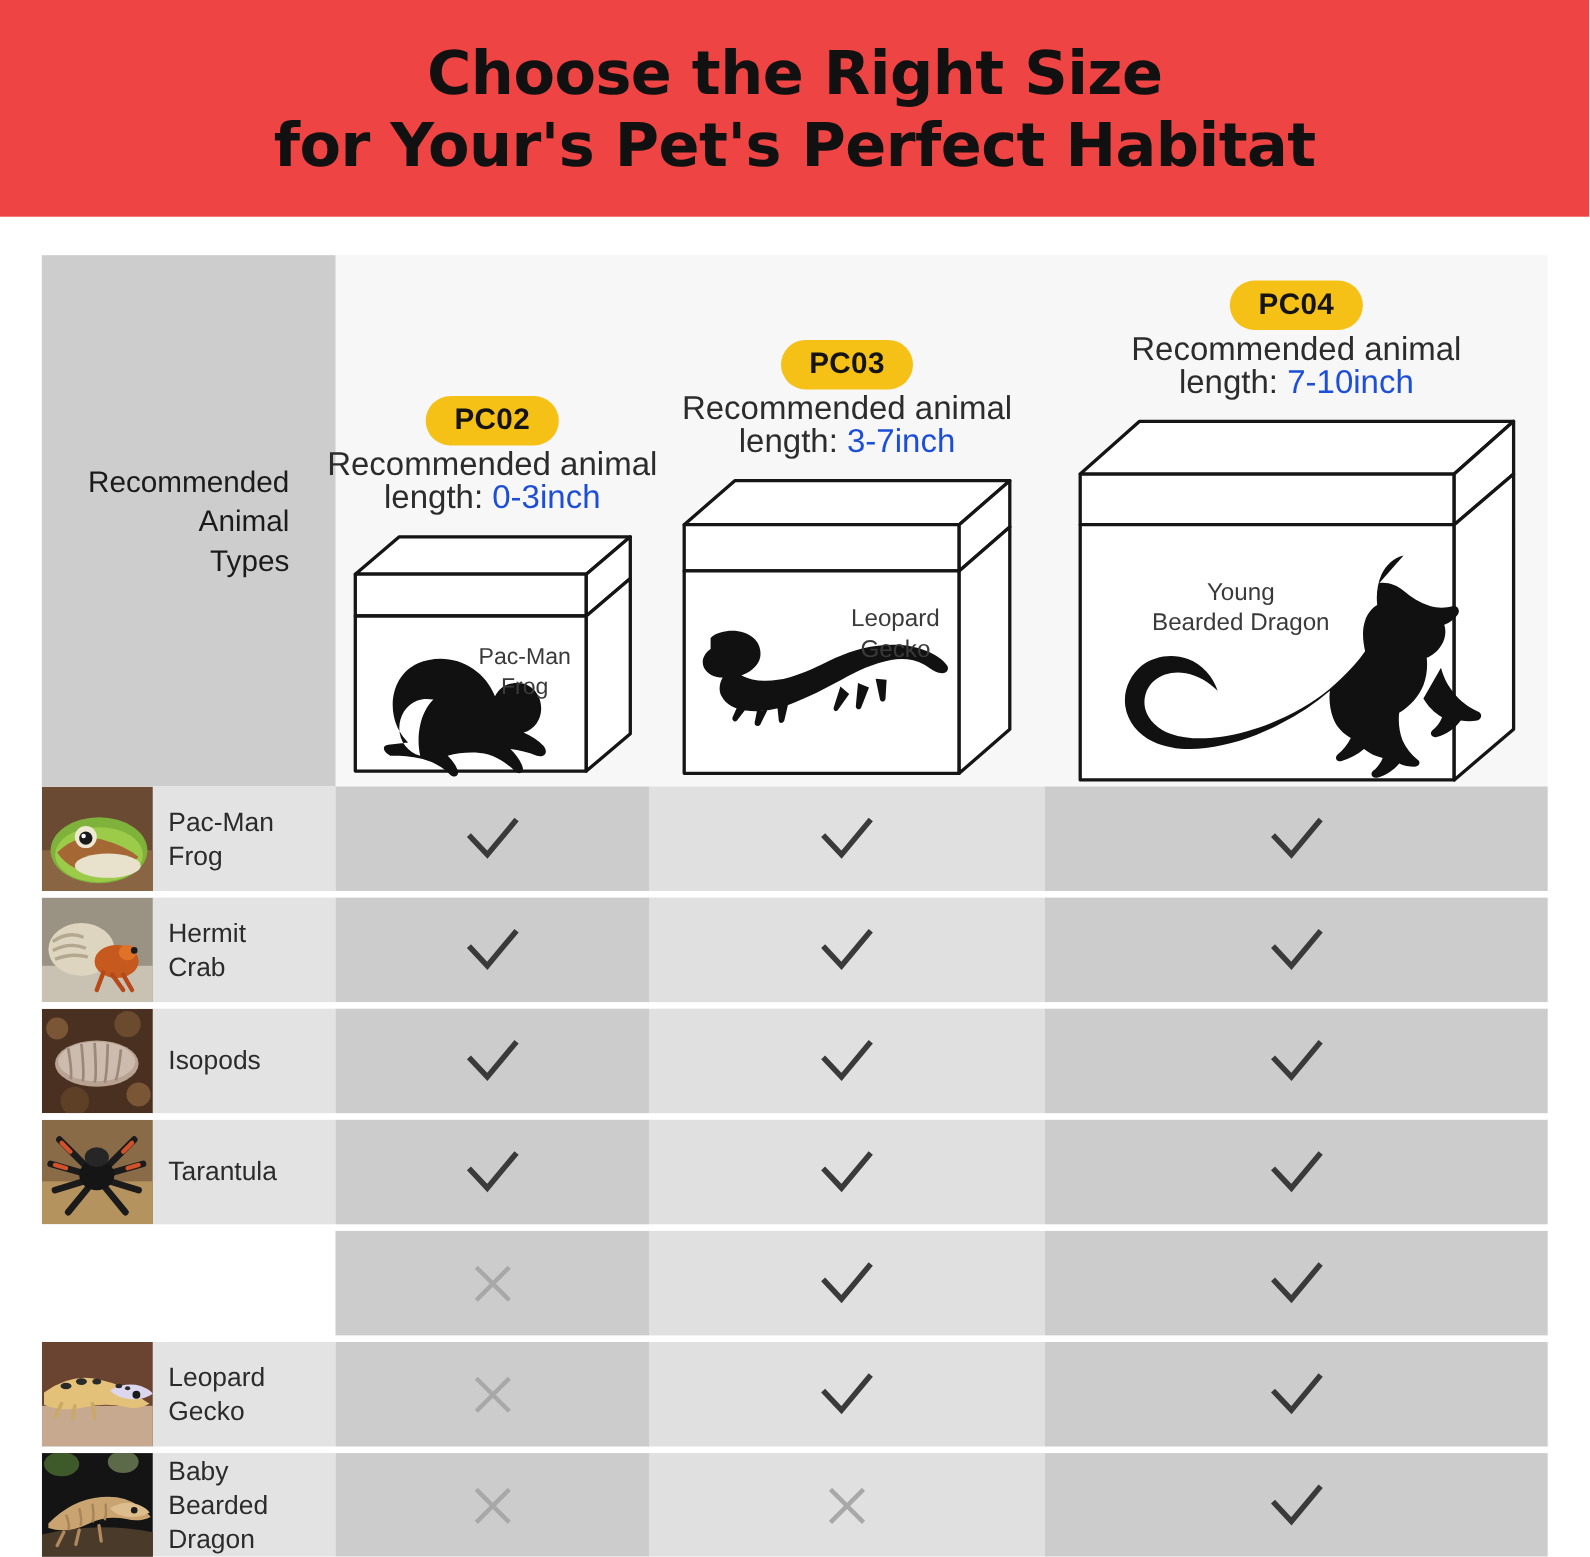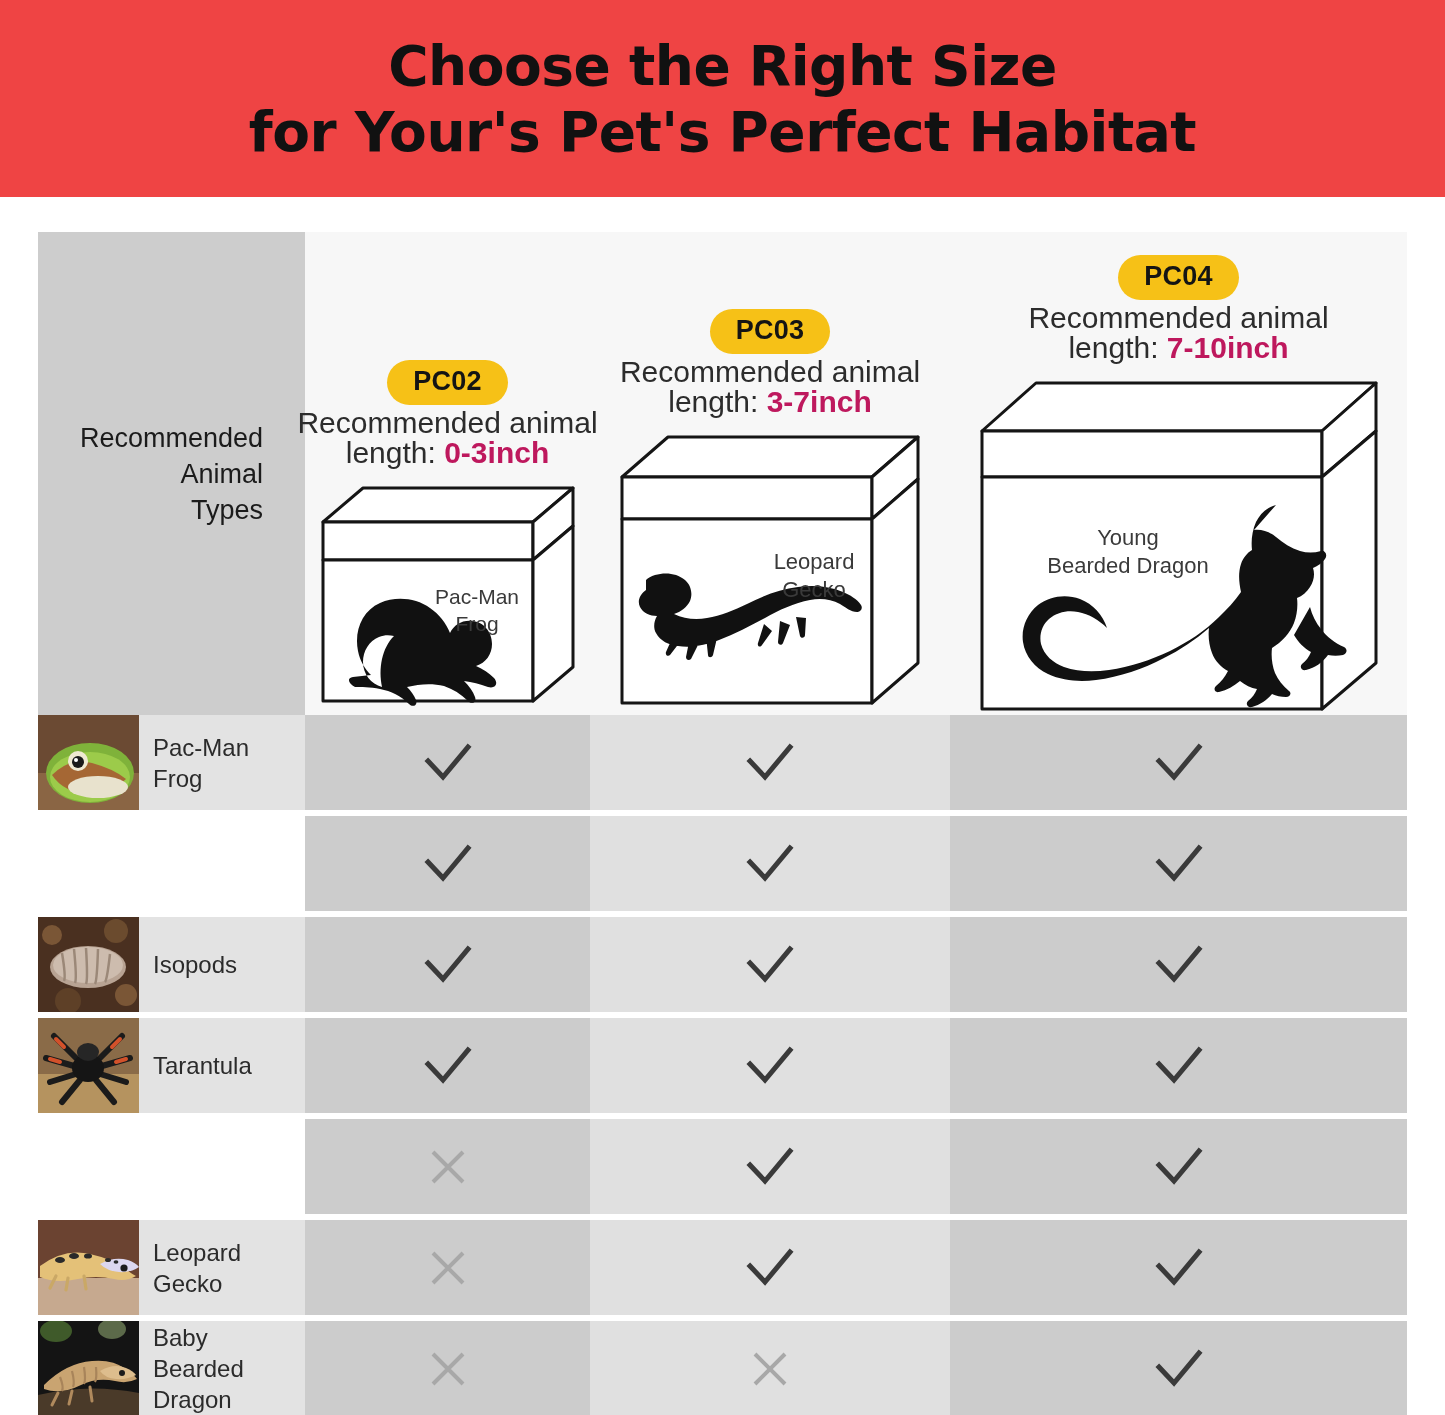--- a/index.html
+++ b/index.html
@@ -61,21 +61,21 @@
     letter-spacing: 0.3px;
     font-family: "Liberation Sans", sans-serif;
   }
   .rec-text {
     margin-top: 3px;
     font-size: 30px; line-height: 30px;
     color: #2c2c2c; text-align: center;
     font-family: "Liberation Sans", sans-serif;
     white-space: nowrap;
   }
-  .rec-text b { font-weight: 700; color: #be185d; }
+  .rec-text b { font-weight: 400; color: #1d4ed8; }
 
   
   .tank { margin-top: 14px; position: relative; }
   .tank svg { display: block; }
 
   
   .row {
     position: absolute; left: 38px; height: 95px;
   }
   .cell-label {
@@ -276,20 +276,35 @@
              </div>
         <div class="cell-mark c3">
                <span class="mark">
             <svg width="52" height="44" viewBox="0 0 52 44">
     <path d="M6 20 L21 36 L46 6" fill="none" stroke="#3a3a3a" stroke-width="5" stroke-linecap="square" stroke-linejoin="miter"></path>
             </svg>
           </span>
              </div>
       </div>
       <div class="row" style="top: 816px; width: 1369px;">
+    <div class="cell-label">
+      <div class="thumb">
+            <svg viewBox="0 0 101 95" preserveAspectRatio="none">
+      <rect width="101" height="95" fill="#9a9384"></rect>
+      <rect y="62" width="101" height="33" fill="#c9c2b2"></rect>
+      <ellipse cx="36" cy="47" rx="30" ry="24" fill="#ded5c0"></ellipse>
+      <path d="M10 40 q14 -10 28 -4 M10 48 q16 -8 30 -2 M12 56 q16 -6 30 -2" stroke="#b3a88f" stroke-width="3" fill="none"></path>
+      <ellipse cx="68" cy="58" rx="20" ry="15" fill="#c65a1e"></ellipse>
+      <ellipse cx="78" cy="50" rx="8" ry="7" fill="#e07227"></ellipse>
+      <path d="M64 70 l10 14 M74 70 l8 14 M56 68 l-6 16" stroke="#b5491a" stroke-width="4" fill="none" stroke-linecap="round"></path>
+      <circle cx="84" cy="48" r="3" fill="#1c1c1c"></circle>
+    </svg>
+          </div>
+      <div class="row-name"><span>Hermit</span><br><span>Crab</span></div>
+    </div>
         <div class="cell-mark c1">
                <span class="mark">
             <svg width="52" height="44" viewBox="0 0 52 44">
     <path d="M6 20 L21 36 L46 6" fill="none" stroke="#3a3a3a" stroke-width="5" stroke-linecap="square" stroke-linejoin="miter"></path>
             </svg>
           </span>
              </div>
         <div class="cell-mark c2">
                <span class="mark">
             <svg width="52" height="44" viewBox="0 0 52 44">

